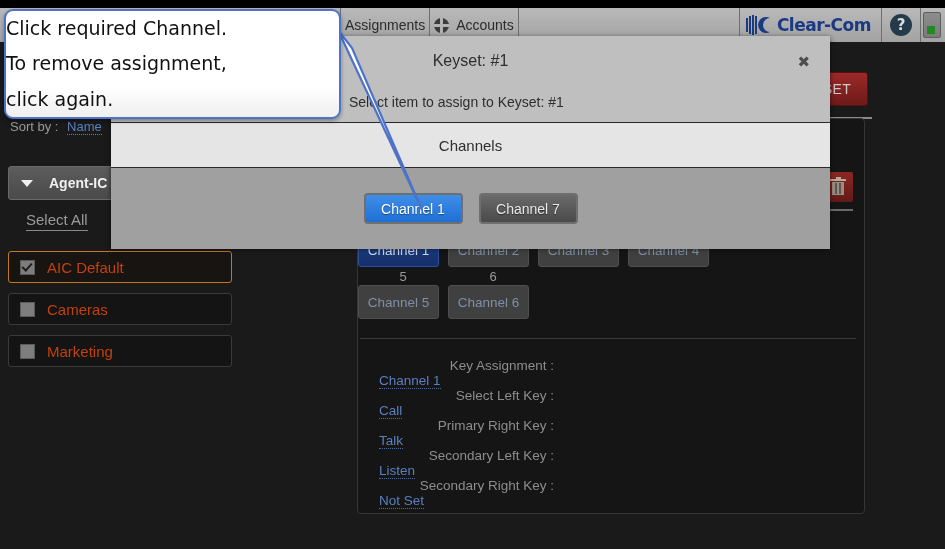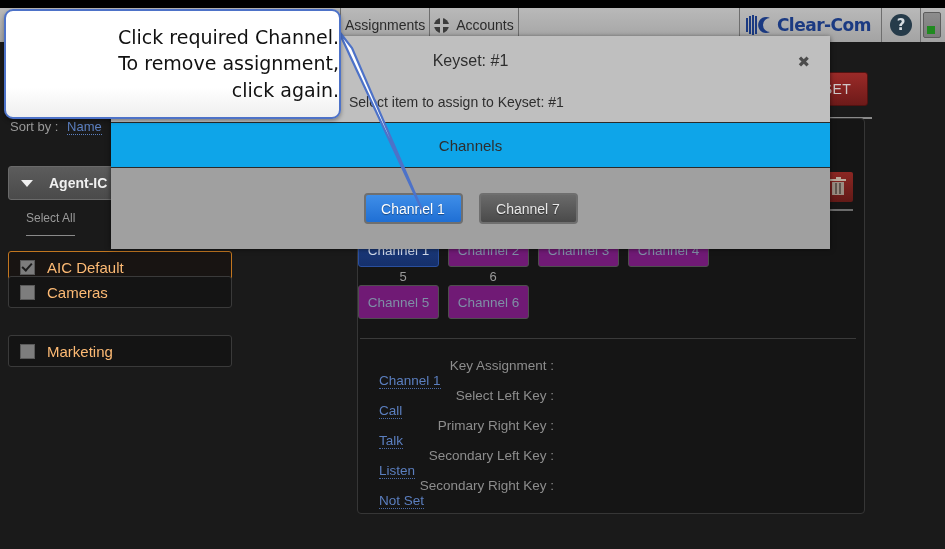--- a/index.html
+++ b/index.html
@@ -99,29 +99,29 @@
     display:flex;align-items:center;gap:16px;padding-left:12px;
     color:#f0f0f0;font-size:14px;font-weight:bold;
     box-sizing:border-box;
   }
   .chev-down{
     width:0;height:0;border-left:6px solid transparent;border-right:6px solid transparent;
     border-top:7px solid #f0f0f0;flex:none;
   }
   #select-all{
     position:absolute;left:26px;top:101px;
-    font-size:12px;color:#9a9a9a;
-    border-bottom:1px solid #8a8a8a;padding-bottom:10px;
+    font-size:15px;color:#9a9a9a;
+    border-bottom:1px solid #8a8a8a;padding-bottom:2px;
   }
   .listitem{
     position:absolute;left:8px;width:224px;height:32px;
     background:#141414;border:1px solid #3a3a3a;border-radius:3px;
     display:flex;align-items:center;gap:12px;padding-left:11px;
     box-sizing:border-box;
-    color:#fdba74;font-size:15px;
+    color:#c2410c;font-size:15px;
   }
   .listitem.active{border-color:#c2761f;background:#181412;}
   .cbox{
     width:13px;height:13px;background:#7d7d7d;border:1px solid #5a5a5a;
     flex:none;position:relative;
   }
   .cbox.checked:after{
     content:"";position:absolute;left:3px;top:0px;width:4px;height:8px;
     border:solid #1d1d1d;border-width:0 2px 2px 0;transform:rotate(42deg);
   }
@@ -134,21 +134,21 @@
   #keygrid{position:absolute;left:358px;top:233px;width:510px;}
   .keyrow{display:flex;gap:0px;}
   .keynums{display:flex;}
   .keynum{
     width:90px;text-align:center;color:#9a9a9a;font-size:13px;
     padding:2px 0 1px 0;
   }
   .keybtn{
     width:81px;height:34px;margin-right:9px;
     border:1px solid #4e4e4e;border-radius:3px;
-    background:#701a75;color:#7f8fa6;font-size:13.5px;
+    background:#404040;color:#7f8fa6;font-size:13.5px;
     display:flex;align-items:center;justify-content:center;
     box-sizing:border-box;
   }
   .keybtn.sel{
     background:linear-gradient(#1f3f85,#15306b);
     border-color:#2a4f9e;color:#cfd8e8;
   }
   #grid-rule{
     position:absolute;left:360px;top:338px;width:496px;height:1px;background:#3a3a3a;
   }
@@ -207,21 +207,21 @@
   #modal-close{
     position:absolute;right:20px;top:17px;
     font-size:15px;font-weight:bold;color:#4c4c4c;
     font-family:"DejaVu Sans",sans-serif;
   }
   #modal-sub{
     position:absolute;left:238px;top:58px;
     font-size:14px;color:#2e2e2e;
   }
   #modal-section{
-    height:44px;background:#0ea5e9;border-bottom:1px solid #2a2a2a;
+    height:44px;background:#e5e5e5;border-bottom:1px solid #2a2a2a;
     display:flex;align-items:center;justify-content:center;
     font-size:15px;color:#2e2e2e;
   }
   #modal-body{
     height:81px;background:#a0a0a0;
     display:flex;align-items:center;justify-content:center;gap:16px;
   }
   .chanbtn{
     min-width:99px;height:31px;padding:0 12px;
     border:2px solid #6f6f6f;border-radius:4px;
@@ -241,22 +241,22 @@
   #pointer{
     position:absolute;left:330px;top:20px;width:120px;height:200px;
     pointer-events:none;
   }
   #callout{
     position:absolute;left:4px;top:9px;width:337px;height:110px;
     background:linear-gradient(#ffffff 72%,#efefef);
     border:2px solid #4d72c8;border-radius:9px;
     box-shadow:0 2px 4px rgba(0,0,0,.35);
     box-sizing:border-box;
-    display:flex;flex-direction:column;align-items:flex-end;justify-content:center;
-    gap:3px;
+    display:flex;flex-direction:column;align-items:flex-start;justify-content:center;
+    gap:12px;
   }
   #callout .line{
     font-size:19px;color:#111;font-family:"DejaVu Sans",sans-serif;
     line-height:1.22;white-space:nowrap;
   }
 </style>
 </head>
 <body>
 
 <div id="topbar">
@@ -310,21 +310,21 @@
   </div>
 
   <div id="select-all">
     <span>Select All</span>
   </div>
 
   <div class="listitem active" style="top:141px;">
     <span class="cbox checked"></span>
     <span>AIC Default</span>
   </div>
-  <div class="listitem" style="top:166px;">
+  <div class="listitem" style="top:183px;">
     <span class="cbox"></span>
     <span>Cameras</span>
   </div>
   <div class="listitem" style="top:225px;">
     <span class="cbox"></span>
     <span>Marketing</span>
   </div>
 </div>
 
 <div id="mainpanel"></div>

